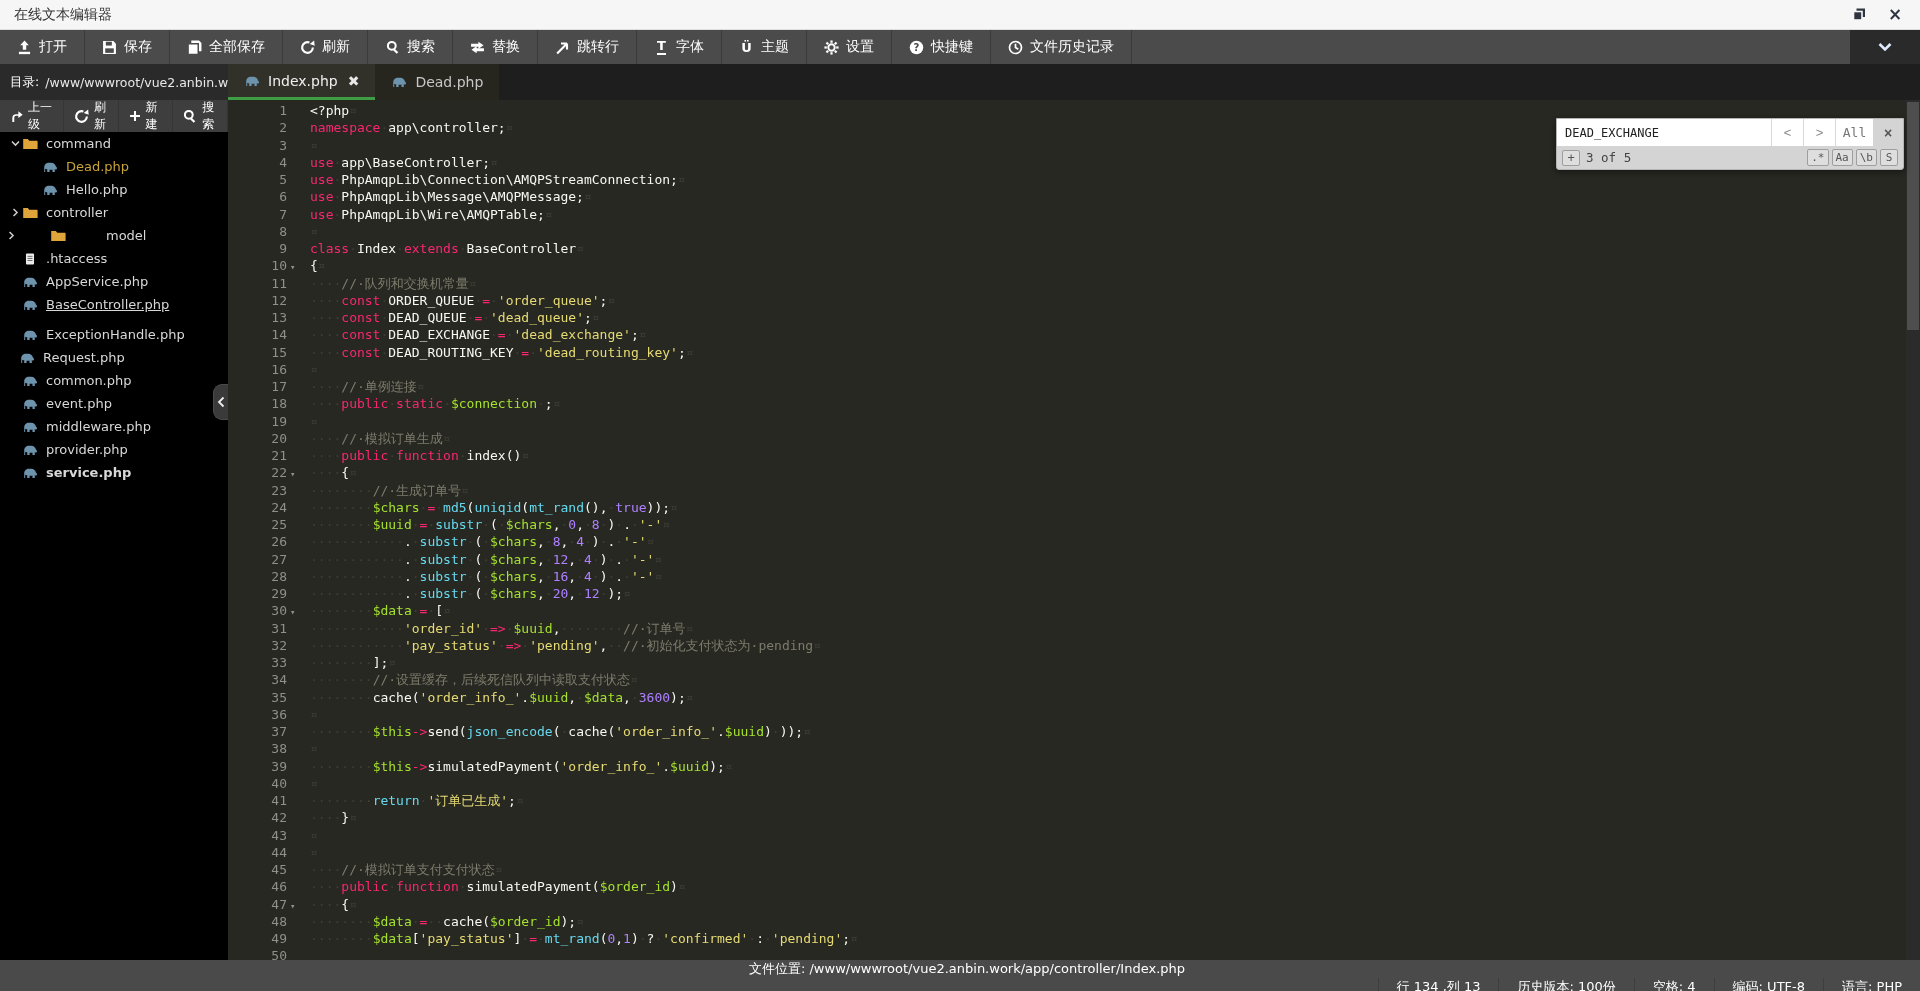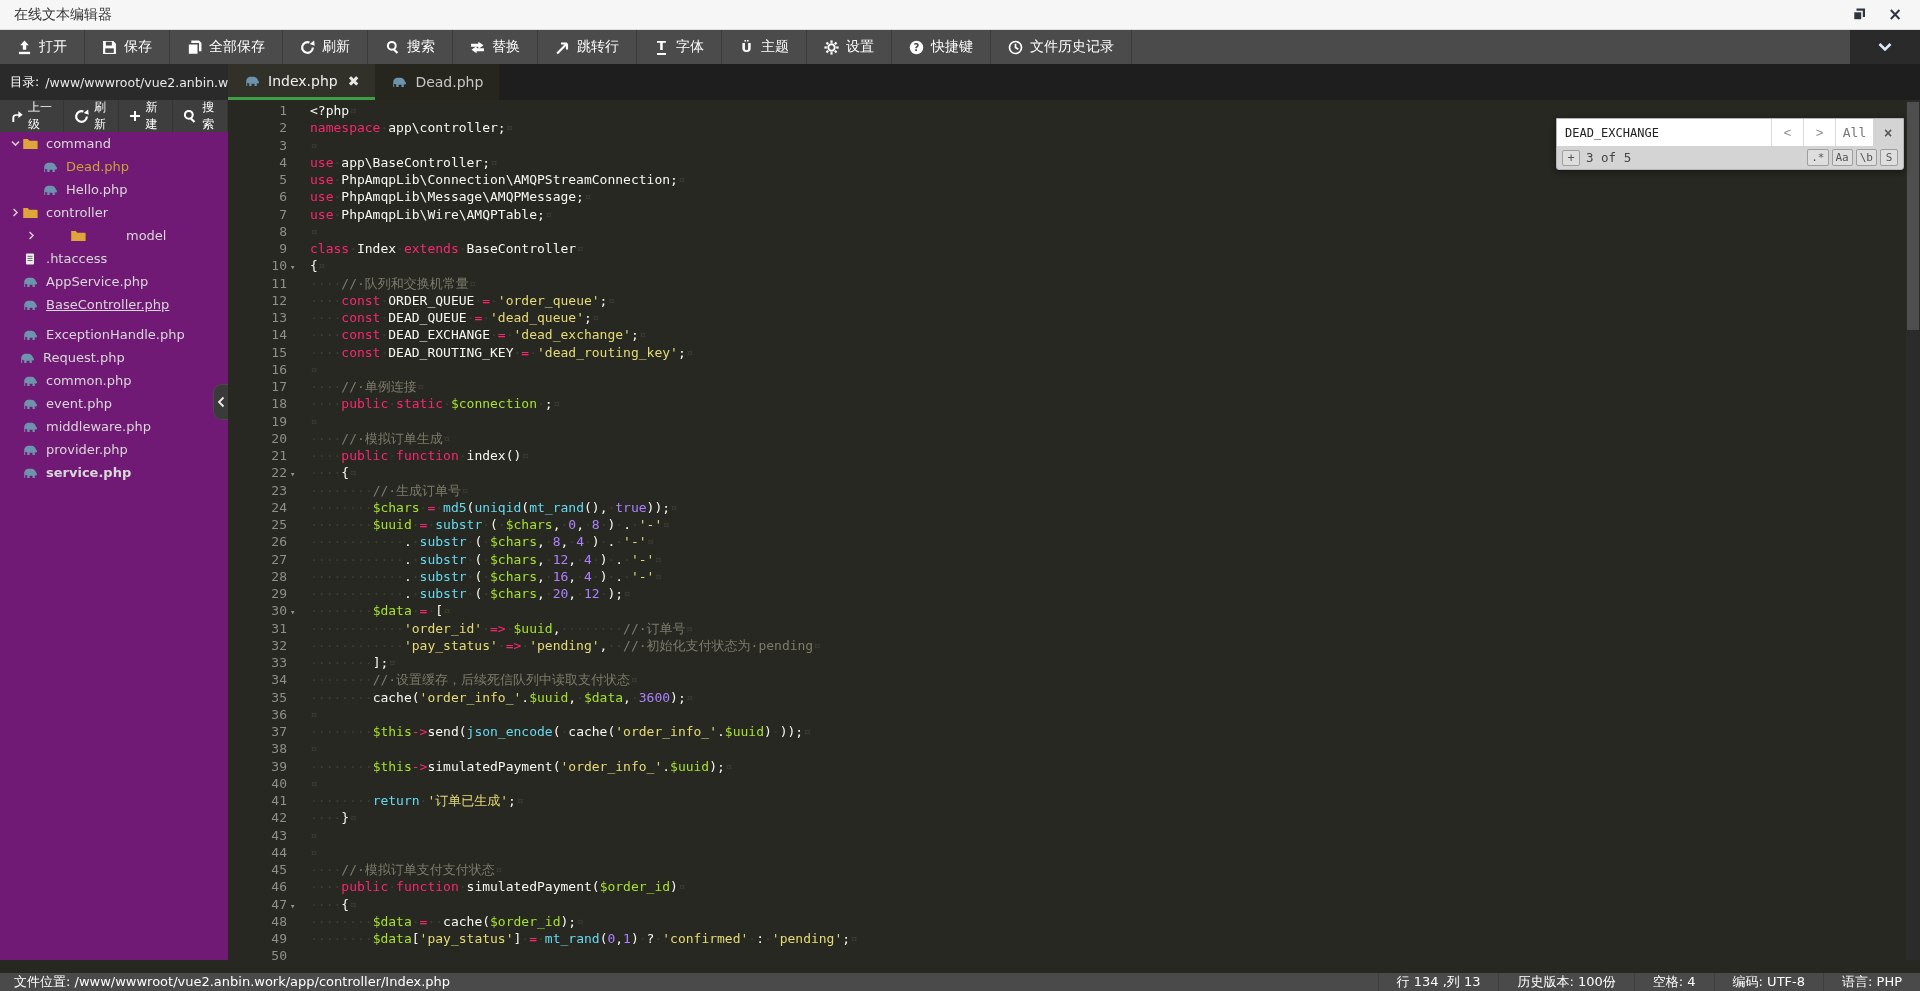--- a/index.html
+++ b/index.html
@@ -26,21 +26,21 @@
   .txt-icon { font-weight:bold; font-size:13px; color:#fff; line-height:1; }
   .txt-icon.underline { border-bottom:2px solid #fff; padding-bottom:1px; }
   .tb-spacer { flex:1; }
   .tb-collapse { width:70px; background:#2a2a2a; display:flex; align-items:center;
     justify-content:center; cursor:pointer; }
 
   
   .main { position:absolute; left:0; top:64px; width:1920px; height:896px; display:flex; }
 
   
-  .sidebar { width:228px; height:100%; background:#701a75; position:relative; flex:none; }
+  .sidebar { width:228px; height:100%; background:#000000; position:relative; flex:none; }
   .dir-row { height:36px; background:#2a2a2a; display:flex; align-items:center;
     padding:0 10px; color:#e8e8e8; font-size:12.5px; white-space:nowrap; overflow:hidden; }
   .dir-row .lbl { margin-right:6px; color:#fff; }
   .side-actions { height:32px; background:#3e3e3e; display:flex; align-items:stretch; }
   .sa-btn { display:flex; align-items:center; gap:5px; padding:0 10px; color:#fff;
     font-size:12px; cursor:pointer; border-right:1px solid #353535; }
   .sa-btn svg { display:block; }
   .tree { position:absolute; top:68px; left:0; right:0; bottom:0; overflow:hidden; }
   .tree-row { height:23px; display:flex; align-items:center; color:#d8d8d8;
     font-size:13px; cursor:pointer; white-space:nowrap; }
@@ -99,22 +99,22 @@
   .sw-row2 { display:flex; align-items:center; height:23px; padding:0 5px; gap:6px; }
   .sw-add { width:18px; height:16px; border:1px solid #9e9e9e; background:#dedede; color:#555;
     font-size:12px; line-height:14px; text-align:center; border-radius:2px; cursor:pointer; }
   .sw-count { color:#444; font-size:12.5px; }
   .sw-togglebar { margin-left:auto; display:flex; gap:3px; }
   .sw-toggle { min-width:18px; height:17px; padding:0 3px; border:1px solid #9e9e9e;
     background:#dedede; color:#555; font-size:11px; line-height:15px; text-align:center;
     border-radius:2px; cursor:pointer; font-family:"DejaVu Sans Mono",monospace; }
 
   
-  .statusbar { position:absolute; left:0; bottom:0; width:1920px; height:18px;
-    background:#4a4a4a; color:#fff; font-size:13px; display:flex; align-items:center; }
+  .statusbar { position:absolute; left:0; bottom:0; width:1920px; height:31px;
+    background:#4a4a4a; color:#fff; font-size:13px; display:flex; align-items:center;flex-direction:column; }
   .sb-left { padding-left:14px; }
   .sb-right { margin-left:auto; display:flex; align-items:center; height:100%; }
   .sb-item { display:flex; align-items:center; height:100%; padding:0 18px;
     border-left:1px solid #3e3e3e; }
 </style>
 </head>
 <body>
 
 <div class="titlebar">
   <span class="title">在线文本编辑器</span>
@@ -334,21 +334,21 @@
               <path d="M4.5 2.5L9 7l-4.5 4.5" stroke="#cfcfcf" stroke-width="1.9" fill="none"></path>
             </svg>
           </span>
           <span class="ticon">
             <svg width="16" height="14" viewBox="0 0 16 14">
               <path d="M1.2 2h4.6l1.5 1.7h7.5c.4 0 .8.3.8.8V12H1.2z" fill="#dfa53a"></path>
             </svg>
           </span>
           <span class="tlabel">controller</span>
         </div>
-        <div class="tree-row" style="padding-left: 24px; gap: 32px;">
+        <div class="tree-row" style="padding-left: 4px; gap: 32px;">
           <span class="tchev">
             <svg width="11" height="11" viewBox="0 0 14 14">
               <path d="M4.5 2.5L9 7l-4.5 4.5" stroke="#cfcfcf" stroke-width="1.9" fill="none"></path>
             </svg>
           </span>
           <span class="ticon">
             <svg width="16" height="14" viewBox="0 0 16 14">
               <path d="M1.2 2h4.6l1.5 1.7h7.5c.4 0 .8.3.8.8V12H1.2z" fill="#dfa53a"></path>
             </svg>
           </span>

